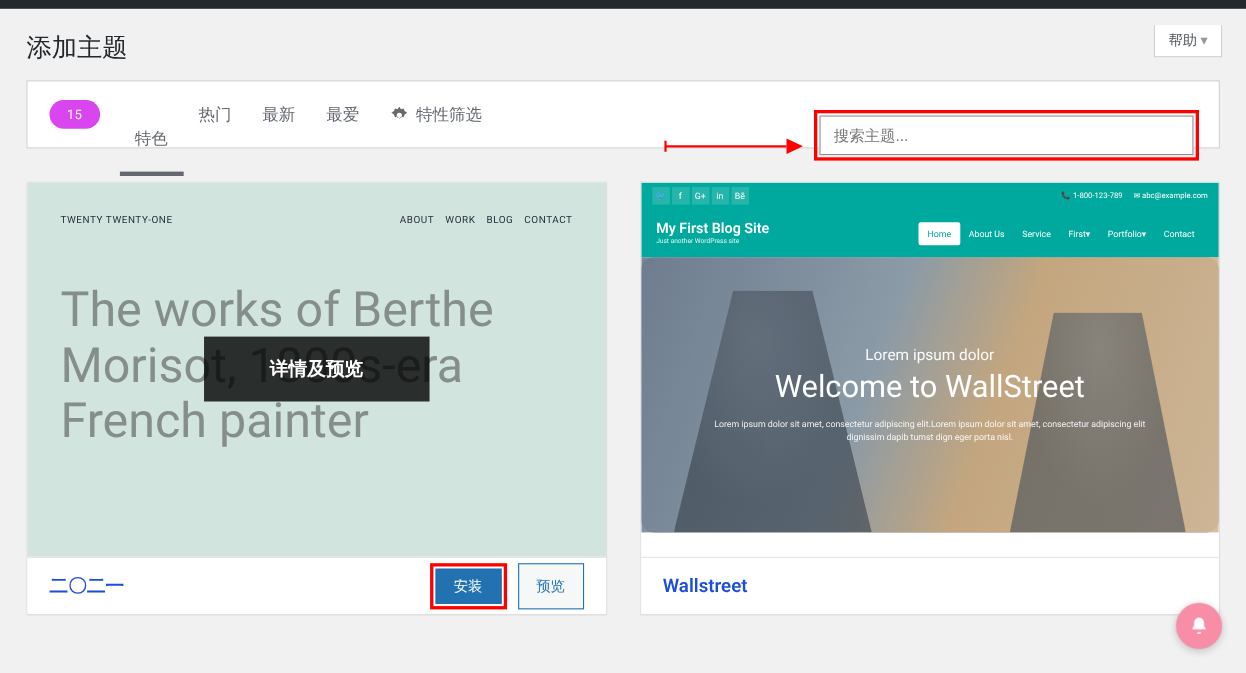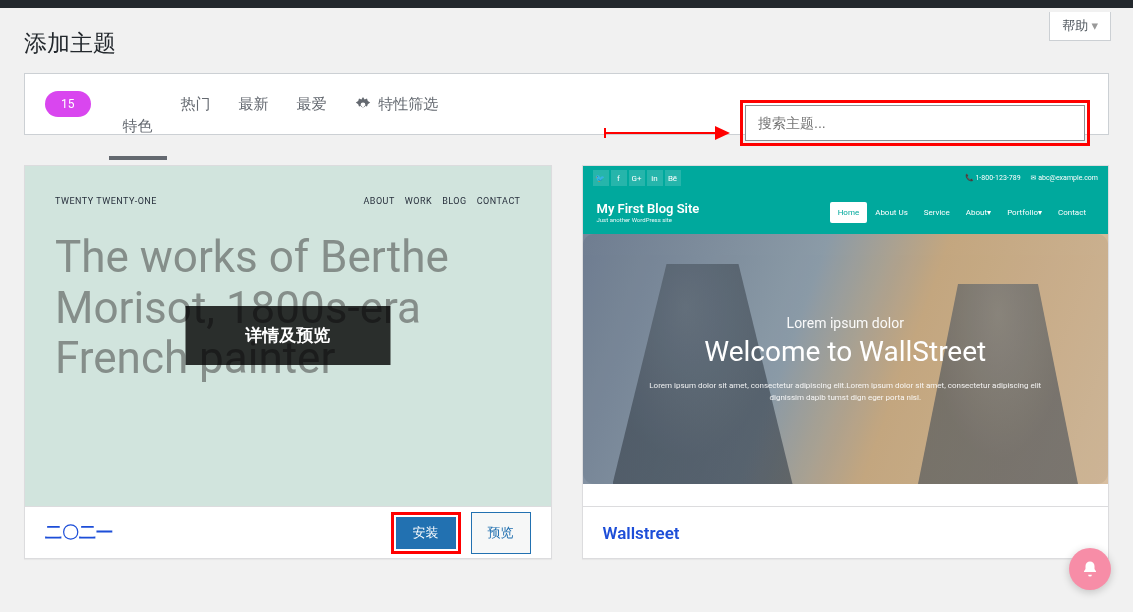--- a/index.html
+++ b/index.html
@@ -5,42 +5,42 @@
 * { box-sizing: border-box; margin: 0; padding: 0; }
 body { font-family: -apple-system, BlinkMacSystemFont, "Segoe UI", Roboto, sans-serif; background: #f1f1f1; width: 1133px; height: 612px; overflow: hidden; position: relative; }
 
 .topbar { background: #23282d; height: 8px; }
 
 .header-row { padding: 20px 24px 14px 24px; display: flex; align-items: center; gap: 12px; position: relative; }
 .page-title { font-size: 23px; font-weight: 400; color: #23282d; }
 .upload-btn { border: 1px solid #0071a1; color: #0071a1; background: #f3f5f6; padding: 4px 12px; font-size: 13px; cursor: pointer; font-weight: 600; }
 .upload-highlight { border: 3px solid red; padding: 2px; display: inline-block; }
 
-.help-tab { position: absolute; right: 22px; top: 4px; background: #fff; border: 1px solid #ccd0d4; border-top: none; padding: 5px 12px; font-size: 13px; color: #50575e; cursor: pointer; }
+.help-tab { position: absolute; right: 22px; top: 15px; background: #fff; border: 1px solid #ccd0d4; border-top: none; padding: 5px 12px; font-size: 13px; color: #50575e; cursor: pointer; }
 .help-tab:after { content: " ▾"; color: #999; }
 
 .filter-bar { background: #fff; margin: 0 24px; border: 1px solid #ccd0d4; display: flex; align-items: center; padding: 0 20px; height: 62px; position: relative; }
 .count-pill { background: #d946ef; color: #fff; padding: 6px 16px; border-radius: 18px; font-size: 12px; margin-right: 18px; }
 .filter-link { color: #646970; font-size: 15px; padding: 20px 14px; cursor: pointer; position: relative; }
 .filter-link.active { border-bottom: 4px solid #646970; margin-top: 48px; }
 .gear-icon { width: 16px; height: 16px; fill: #646970; margin-right: 4px; vertical-align: middle; }
 
 .search-wrap { position: absolute; right: 18px; top: 26px; }
 .search-highlight { border: 3px solid red; padding: 2px; }
 .search-input { width: 340px; height: 36px; border: 1px solid #8c8f94; padding: 0 12px; font-size: 14px; color: #666; }
 
 .arrow-annotation { position: absolute; top: 118px; left: 600px; }
 
 .themes-grid { display: flex; gap: 30px; padding: 30px 24px; }
 .theme-card { width: 530px; border: 1px solid #dcdcde; background: #fff; box-shadow: 0 1px 1px rgba(0,0,0,.04); position: relative; }
 .theme-preview { height: 340px; position: relative; overflow: hidden; }
 
 
 .t1-preview { background: #d1e4dd; padding: 30px 30px 0 30px; }
-.t1-top { display: flex; justify-content: space-between; font-size: 9px; color: #28303d; margin-bottom: 26px; letter-spacing: 0.5px; }
+.t1-top { display: flex; justify-content: space-between; font-size: 9px; color: #28303d; margin-bottom: 50px; letter-spacing: 0.5px; }
 .t1-nav { display: flex; gap: 10px; }
 .t1-headline { font-size: 44px; font-weight: 400; color: #858e8a; line-height: 1.15; }
 .t1-overlay { position: absolute; top: 140px; left: 50%; transform: translateX(-50%); background: rgba(0,0,0,0.8); color: #fff; padding: 18px 60px; font-size: 17px; font-weight: 600; cursor: pointer; }
 
 
 .t2-preview { background: #fff; }
 .t2-topbar { background: #00a99d; height: 24px; display: flex; align-items: center; padding: 0 10px; font-size: 8px; color: #fff; }
 .t2-social { display: flex; gap: 2px; }
 .t2-social span { background: rgba(255,255,255,0.15); width: 16px; height: 16px; display: inline-flex; align-items: center; justify-content: center; font-size: 8px; }
 .t2-contact { margin-left: auto; display: flex; gap: 10px; font-size: 7px; text-align: center; }
@@ -151,21 +151,21 @@
       </div>
       <div class="t2-nav">
         <div class="t2-logo">
           <div class="t2-logo-title">My First Blog Site</div>
           <div class="t2-logo-sub">Just another WordPress site</div>
         </div>
         <div class="t2-menu">
           <span class="active">Home</span>
           <span>About Us</span>
           <span>Service</span>
-          <span>About▾</span>
+          <span>First▾</span>
           <span>Portfolio▾</span>
           <span>Contact</span>
         </div>
       </div>
       <div class="t2-hero">
         <div class="t2-hero-img"></div>
         <div class="t2-hero-content">
           <div class="t2-small">Lorem ipsum dolor</div>
           <div class="t2-big">Welcome to WallStreet</div>
           <div class="t2-desc">Lorem ipsum dolor sit amet, consectetur adipiscing elit.Lorem ipsum dolor sit amet, consectetur adipiscing elit dignissim dapib tumst dign eger porta nisl.</div>

